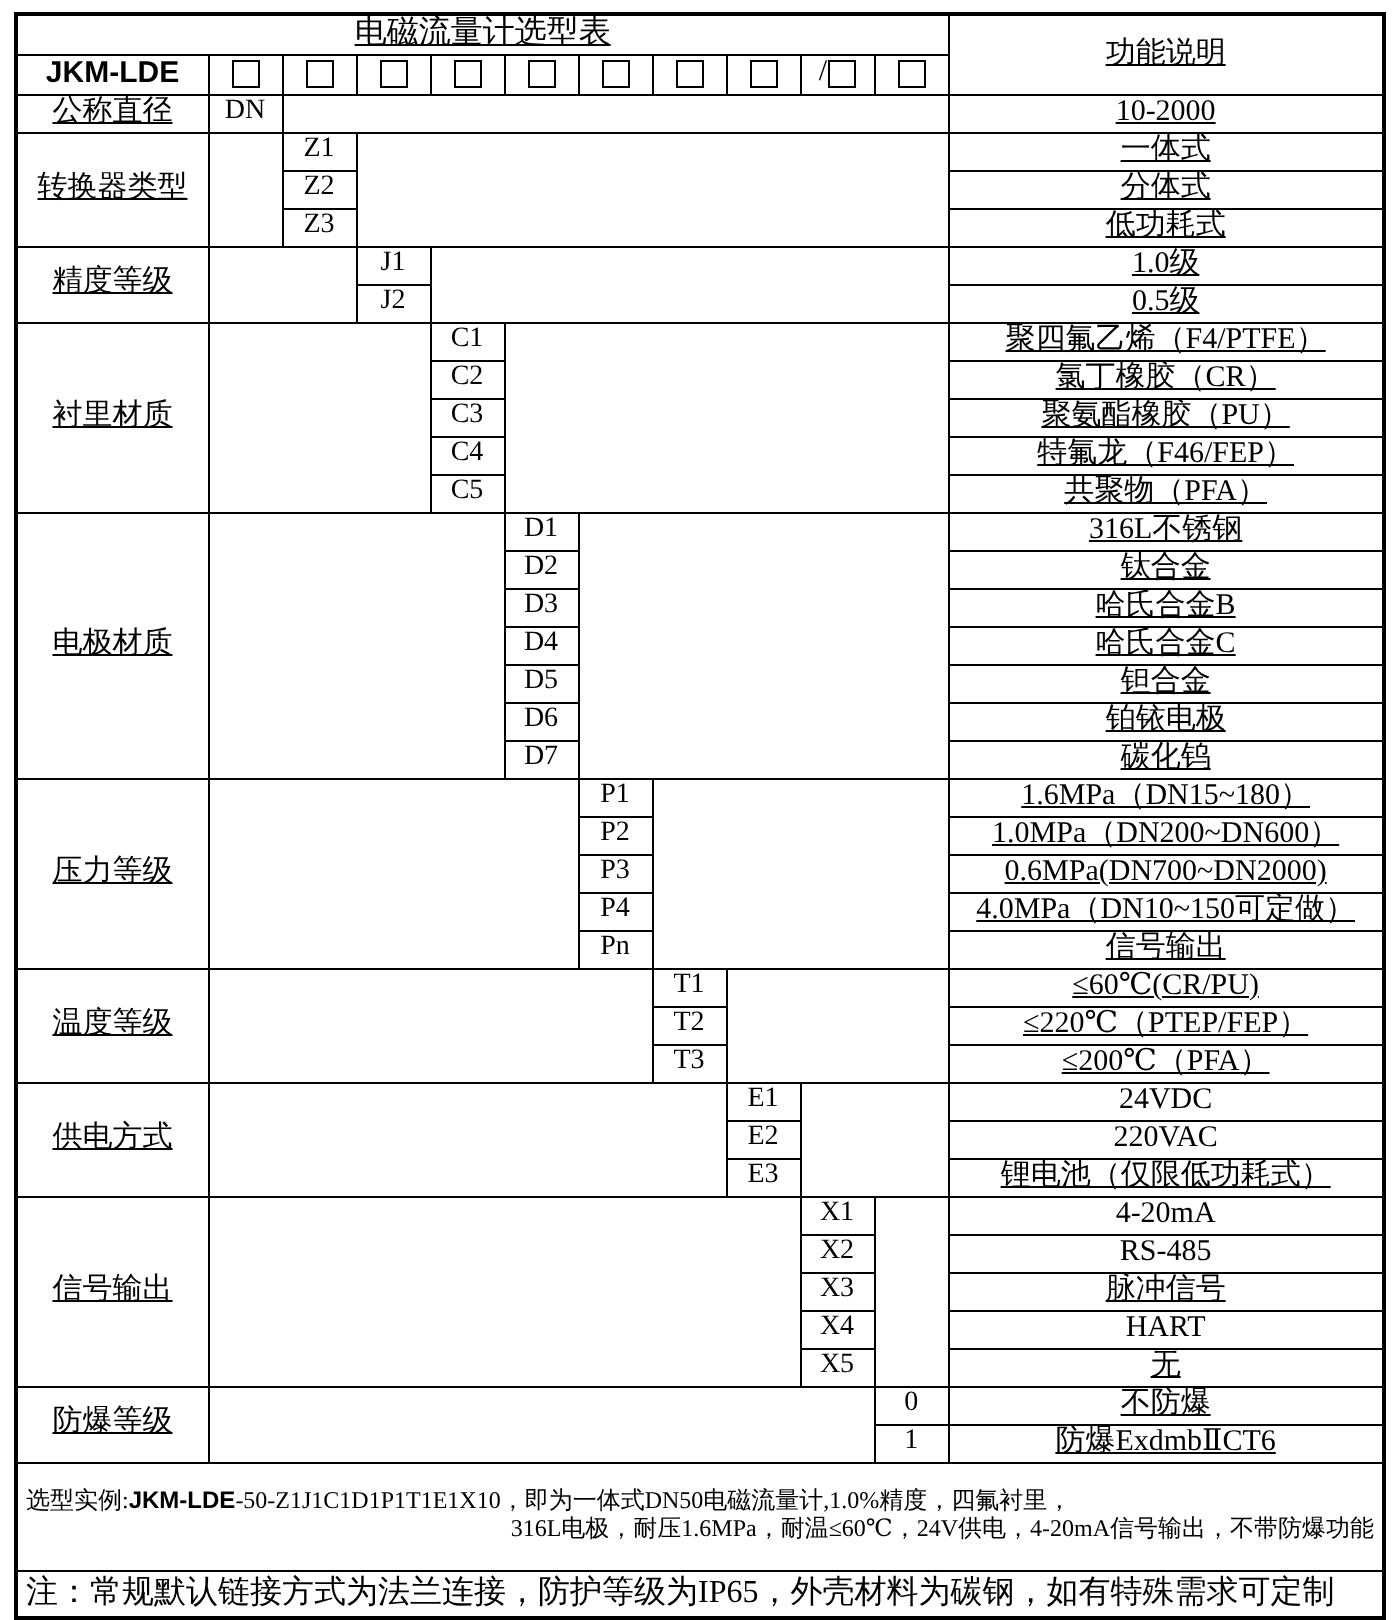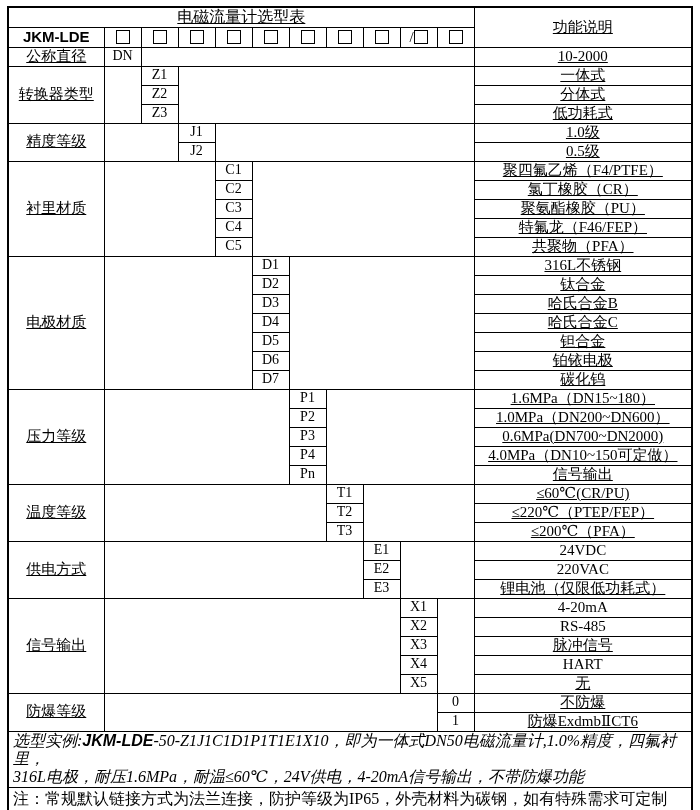--- a/index.html
+++ b/index.html
@@ -11,23 +11,23 @@
   tr.r-title,tr.r-model{height:20px;margin-left:12px;}
   .title-cell{font-size:16px;}
   .func-cell{font-size:15px;text-align:center;}
   .model-cell{font-family:"Liberation Sans","DejaVu Sans",sans-serif;font-weight:bold;font-size:15px;}
   .code-cell{font-size:14px;font-family:"Liberation Serif",serif;}
   .u{text-decoration:underline;}
   .cb{display:inline-block;width:12px;height:12px;border:1px solid #000;vertical-align:middle;background:#fff;}
   .slash{font-size:15px;vertical-align:middle;}
   tr.r-example{height:54px;}
   tr.r-note{height:24px;}
-  .example-cell{white-space:normal;font-size:16px;padding:0 4px;font-style:italic;}
+  .example-cell{white-space:normal;font-size:12px;padding:0 4px;}
   .example-line1{text-align:left;}
-  .example-line2{text-align:left;}
+  .example-line2{text-align:right;}
   .example-model{font-family:"Liberation Sans","DejaVu Sans",sans-serif;font-weight:bold;}
   .note-cell{text-align:left;font-size:16px;padding:1px 4px;white-space:normal;}
 </style>
 </head>
 <body>
 
 <div class="wrap">
 <table>
   <colgroup>
     <col style="width:96px">

